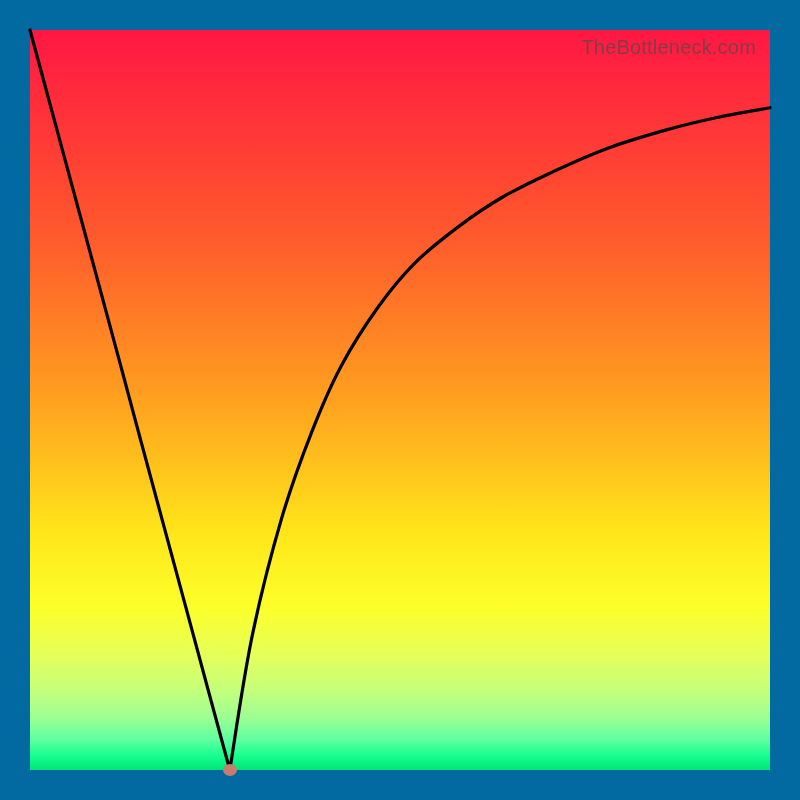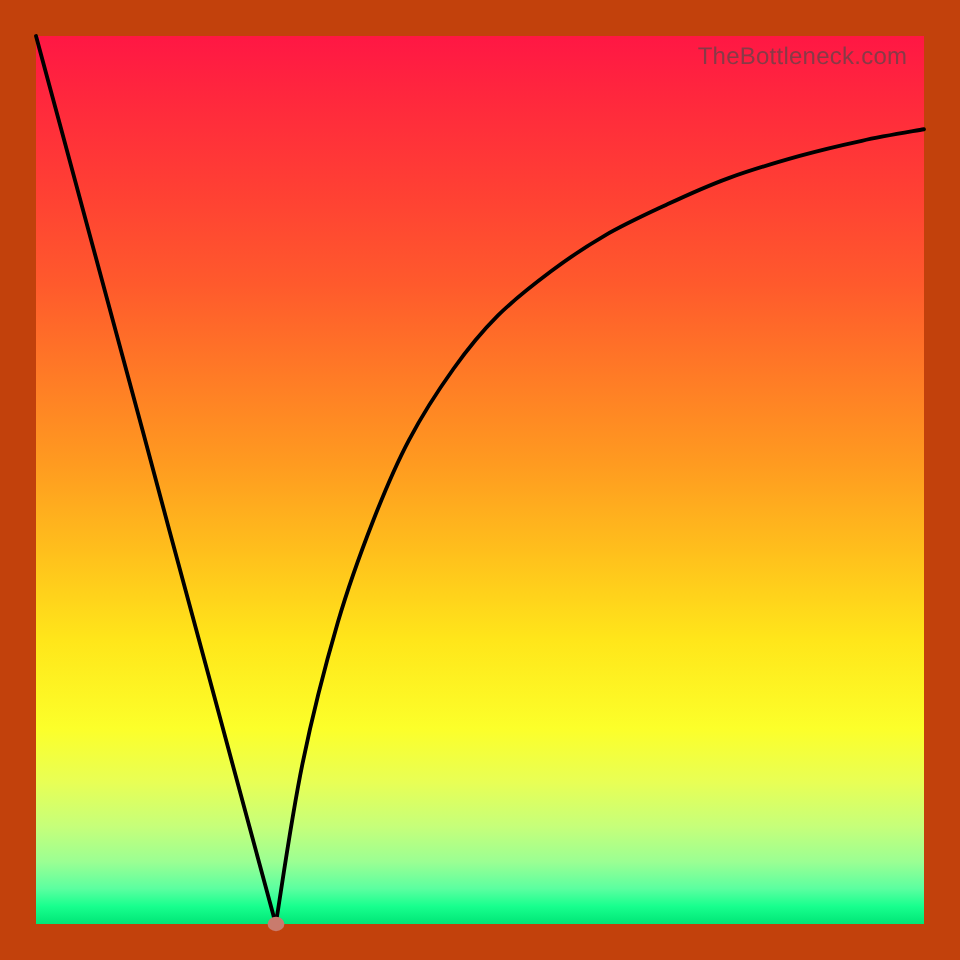--- a/index.html
+++ b/index.html
@@ -8,21 +8,21 @@
     width: 800px;
     height: 800px;
     overflow: hidden;
     background: #000;
     font-family: Arial, Helvetica, sans-serif;
   }
   .frame {
     position: relative;
     width: 800px;
     height: 800px;
-    background: #c2410c;
+    background: #0369a1;
   }
   .plot-area {
     position: absolute;
     left: 30px;
     top: 30px;
     width: 740px;
     height: 740px;
     
     background: linear-gradient(
       to bottom,

